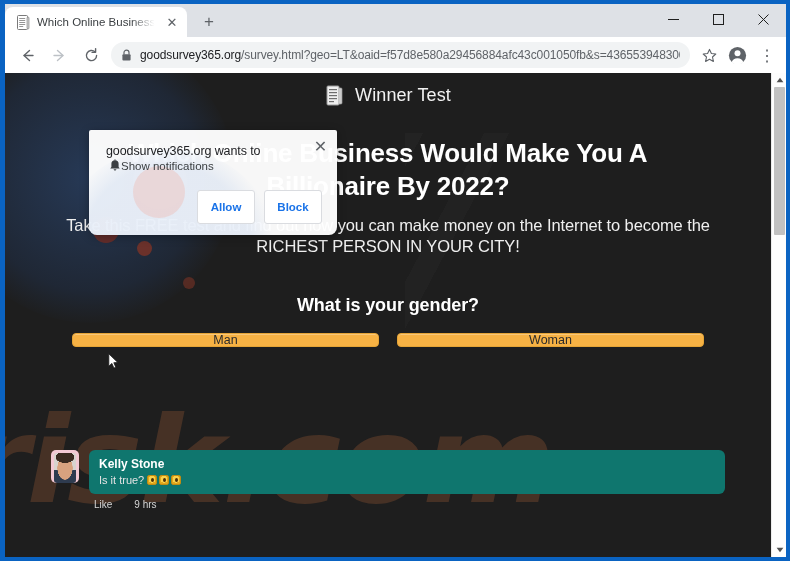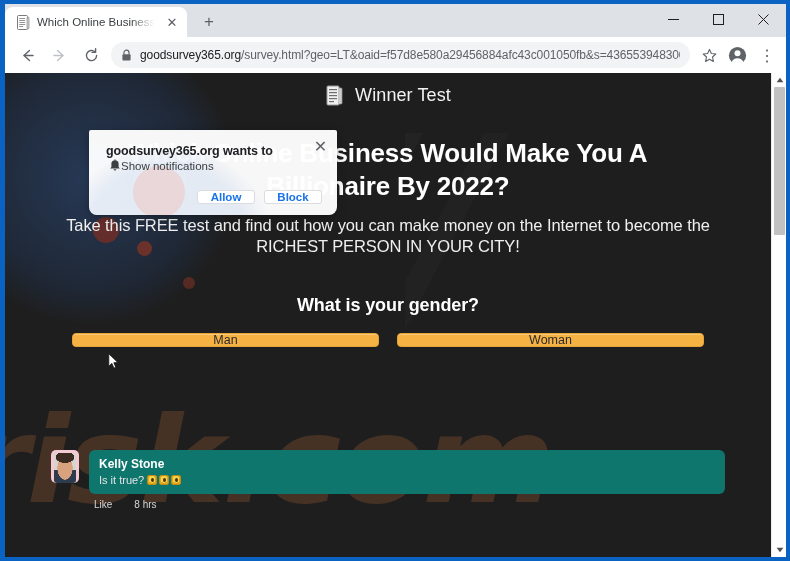--- a/index.html
+++ b/index.html
@@ -391,41 +391,40 @@
     width: 15px; height: 15px;
     display: flex; align-items: center; justify-content: center;
     color: #5f6368;
     z-index: 3;
   }
   .perm-title {
     font-size: 12.5px;
     color: #202124;
     position: relative; z-index: 3;
     letter-spacing: -0.1px;
-    font-weight: bold;
   }
   .perm-row {
     display: flex;
     align-items: center;
     margin-top: 0;
     padding-left: 2px;
     position: relative; z-index: 3;
   }
   .perm-bell { width: 13px; height: 15px; display:flex; align-items:center; justify-content:center;}
   .perm-opt { font-size: 11.5px; color: #3c4043; }
   .perm-actions {
     display: flex;
     gap: 9px;
     justify-content: flex-end;
     margin-top: 17px;
     position: relative; z-index: 3;
   }
   .perm-btn {
     min-width: 58px;
-    height: 14px;
+    height: 34px;
     border: 1px solid #dadce0;
     border-radius: 3px;
     background: #fff;
     color: #1a73e8;
     font-size: 11.5px;
     font-weight: 700;
     display: flex; align-items: center; justify-content: center;
     padding: 0 12px;
   }
 
@@ -590,21 +589,21 @@
           <div class="comment-body">
             <div class="bubble">
               <div class="c-name">Kelly Stone</div>
               <div class="c-text">
                 <span>Is it true?</span>
                 <span class="c-emoji"><i class="emo"></i><i class="emo"></i><i class="emo"></i></span>
               </div>
             </div>
             <div class="c-meta">
               <span>Like</span>
-              <span>8 hrs</span>
+              <span>9 hrs</span>
             </div>
           </div>
         </div>
       </div>
 
       <div class="cursor">
         <svg width="11" height="17" viewBox="0 0 11 17">
           <path d="M0.8 0.8 L0.8 13.2 L3.9 10.4 L5.9 15.1 L7.8 14.3 L5.8 9.7 L9.8 9.5 Z" fill="#ffffff" stroke="#1a1a1a" stroke-width="0.8" stroke-linejoin="round"></path>
         </svg>
       </div>

